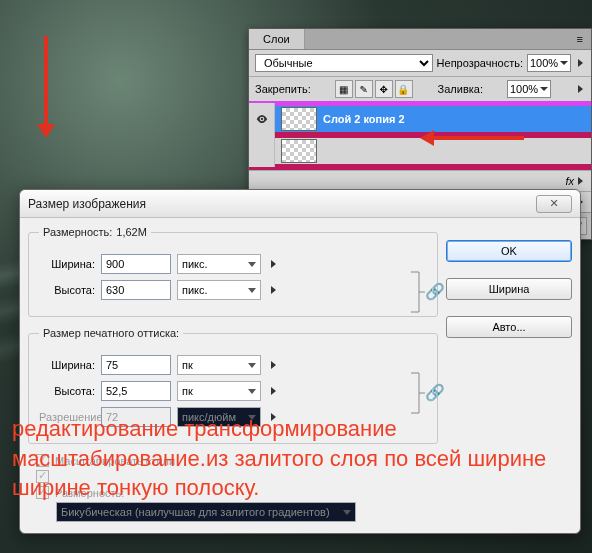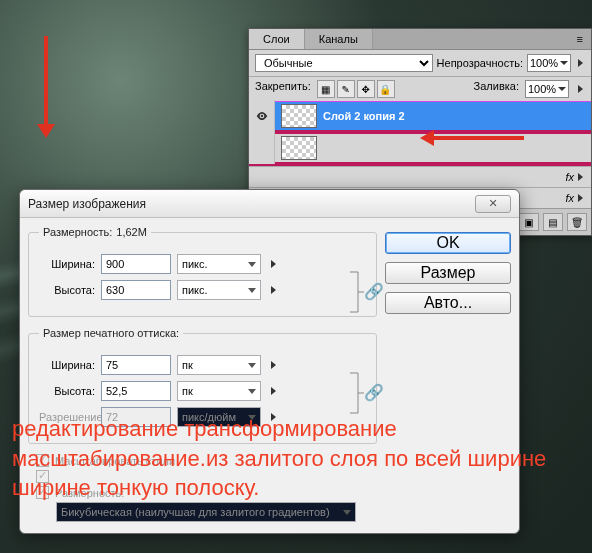--- a/index.html
+++ b/index.html
@@ -26,25 +26,25 @@
   .lp-tab { padding:4px 14px; background:#cecece; border-right:1px solid #999; cursor:default; }
   .lp-tab.inactive { background:#b4b4b4; }
   .lp-menu { margin-left:auto; padding:4px 8px; }
   .lp-controls { display:flex; align-items:center; padding:4px 6px; gap:4px; border-bottom:1px solid #aaa; background:#d6d6d6; }
   .lp-select { flex:1; background:#fff; border:1px solid #888; padding:1px 4px; font-size:11px; height:18px; }
   .lp-label { font-size:11px; }
   .lp-spin { width:44px; height:18px; border:1px solid #888; background:#fff; display:flex; align-items:center; padding:0 2px; font-size:11px; }
   .lp-spin::after { content:""; margin-left:auto; border-left:4px solid transparent; border-right:4px solid transparent; border-top:4px solid #333; }
   .lp-arrow { width:10px; height:18px; display:flex; align-items:center; justify-content:center; }
   .lp-arrow::before { content:""; border-top:4px solid transparent; border-bottom:4px solid transparent; border-left:5px solid #333; }
-  .lp-lockrow { display:flex; padding:3px 6px; gap:6px; border-bottom:1px solid #d946ef; background:#d6d6d6; }
+  .lp-lockrow { display:flex; align-items:center; padding:3px 6px; gap:24px; border-bottom:5px solid #d946ef; background:#d6d6d6; }
   .lp-lockicons { display:flex; gap:2px; }
   .li { width:18px; height:18px; border:1px solid #999; background:#e8e8e8; display:flex; align-items:center; justify-content:center; font-size:10px; }
   .layer-list { background:#d6d6d6; }
-  .layer-row { display:flex; align-items:center; height:32px; border-bottom:4px solid #be185d; }
+  .layer-row { display:flex; align-items:center; height:32px; border-bottom:6px solid #be185d; }
   .layer-row.selected { background:#3b8ef0; color:#fff; }
   .eye { width:26px; height:32px; border-right:1px solid #bbb; display:flex; align-items:center; justify-content:center; background:#d6d6d6; }
   .eye svg { width:14px; height:14px; }
   .thumb { width:36px; height:24px; margin:0 6px; background:#fff; border:1px solid #666;
     background-image: linear-gradient(45deg,#ccc 25%,transparent 25%,transparent 75%,#ccc 75%),linear-gradient(45deg,#ccc 25%,transparent 25%,transparent 75%,#ccc 75%);
     background-size:8px 8px; background-position:0 0,4px 4px; }
   .layer-name { font-weight:bold; font-size:11px; }
   .layer-row.selected .layer-name { color:#fff; }
   .layer-row.dim .eye { background:#d6d6d6; }
   .fx-row { display:flex; justify-content:flex-end; align-items:center; padding:4px 8px; border-top:1px solid #aaa; background:#d6d6d6; font-size:11px; font-style:italic; gap:4px; }
@@ -57,21 +57,21 @@
   .red-arrow-down .shaft { width:4px; height:88px; background:#e03020; }
   .red-arrow-down .head { width:0; height:0; border-left:9px solid transparent; border-right:9px solid transparent; border-top:14px solid #e03020; margin-left:-7px; }
 
   
   .red-arrow-left { position:absolute; left:420px; top:130px; display:flex; align-items:center; }
   .red-arrow-left .head { width:0; height:0; border-top:8px solid transparent; border-bottom:8px solid transparent; border-right:14px solid #e03020; }
   .red-arrow-left .shaft { width:90px; height:4px; background:#e03020; }
 
   
   .dialog {
-    position:absolute; left:19px; top:189px; width:501px;
+    position:absolute; left:19px; top:189px; width:562px;
     background:#f0f0f0; border:1px solid #6a6a6a; border-radius:6px;
     box-shadow:0 4px 18px rgba(0,0,0,0.45);
   }
   .titlebar { display:flex; align-items:center; height:28px; padding:0 8px;
     background:linear-gradient(#fdfdfd,#e3e3e3); border-radius:6px 6px 0 0; border-bottom:1px solid #c0c0c0; }
   .titlebar-title { font-size:12px; color:#222; }
   .titlebar-close { margin-left:auto; width:36px; height:18px; border:1px solid #a0a0a0; border-radius:3px;
     background:linear-gradient(#f8f8f8,#dcdcdc); display:flex; align-items:center; justify-content:center; font-size:11px; color:#555; }
   .dlg-body { padding:8px; display:flex; gap:8px; }
   .dlg-left { flex:1; }
@@ -88,21 +88,21 @@
   .unit.disabled { background:#0f172a; color:#888; }
   .row.disabled .row-label, .row.disabled input { color:#999; }
   .row.disabled input { background:#eee; }
   .tri-toggle { width:12px; display:flex; align-items:center; justify-content:center; }
   .tri-toggle::before { content:""; border-top:4px solid transparent; border-bottom:4px solid transparent; border-left:5px solid #333; }
   .bracket { position:absolute; right:10px; top:30px; width:18px; height:48px; }
   .bracket svg { width:100%; height:100%; }
   .link-icon { position:absolute; right:-8px; top:44px; }
 
   .btn { height:22px; border:1px solid #888; border-radius:3px;
-    background:linear-gradient(#fdfdfd,#e4e4e4); font-size:16px; display:flex; align-items:center; justify-content:center; cursor:default; }
+    background:linear-gradient(#fdfdfd,#e4e4e4); font-size:11px; display:flex; align-items:center; justify-content:center; cursor:default;margin-top:8px; }
   .btn.primary { border:1px solid #3a78c8; box-shadow:0 0 0 1px #6bb0f5 inset; background:linear-gradient(#f4f9ff,#dceafd); }
 
   .check-row { display:flex; align-items:center; gap:6px; font-size:11px; color:#9a9a9a; margin:3px 0 3px 8px; }
   .cb { width:13px; height:13px; border:1px solid #b0b0b0; background:#eee; position:relative; }
   .cb.checked::after { content:"✓"; position:absolute; top:-2px; left:1px; font-size:11px; color:#b0b0b0; }
   .interp-row { display:flex; align-items:center; gap:6px; margin:3px 0 3px 8px; }
 
   
   .overlay-text {
     position:absolute; left:12px; top:414px; right:6px;
@@ -116,21 +116,20 @@
 <div class="bg"></div>
 
 <div class="red-arrow-down">
   <div class="shaft"></div>
     <div class="head"></div>
 </div>
 
 <div class="layers-panel">
   <div class="lp-tabs">
     <div class="lp-tab">Слои</div>
-    <div class="lp-tab inactive">Каналы</div>
     <div class="lp-menu">≡</div>
   </div>
   <div class="lp-controls">
     <select class="lp-select">
       <option>Обычные</option>
     </select>
     <span class="lp-label">Непрозрачность:</span>
     <div class="lp-spin">
         <span>100%</span>
       </div>
@@ -269,19 +268,19 @@
         <span style="font-size:11px;color:#9a9a9a">Размерность:</span>
       </div>
       <div class="interp-row">
         <div class="unit disabled" style="width:300px;margin-left:20px">
             <span>Бикубическая (наилучшая для залитого градиентов)</span>
           </div>
       </div>
     </div>
     <div class="dlg-right">
       <div class="btn primary">OK</div>
-      <div class="btn">Размер</div>
+      <div class="btn">Ширина</div>
       <div class="btn">Авто...</div>
     </div>
   </div>
 </div>
 
 <div class="overlay-text">редактирование трансформирование масштабирование.из залитого слоя по всей ширине ширине тонкую полоску.</div>
 
 </body></html>

